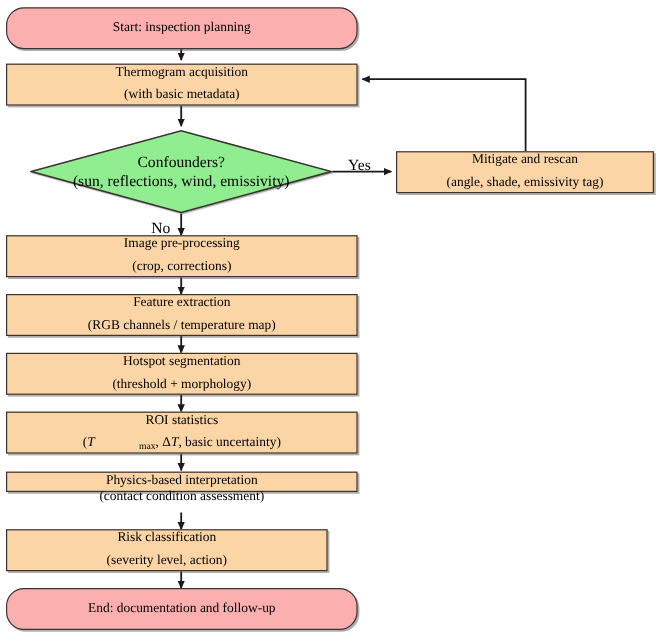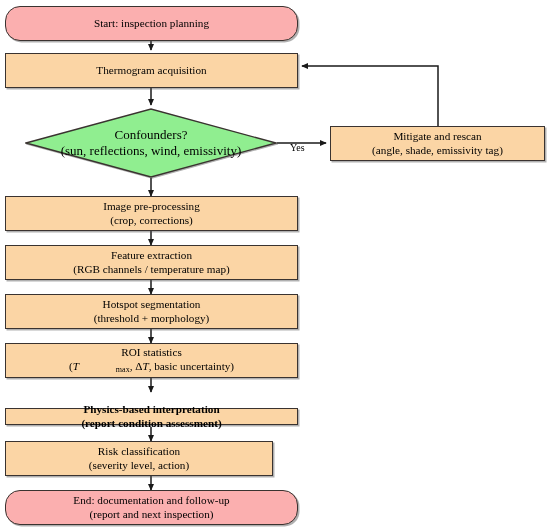--- a/index.html
+++ b/index.html
@@ -44,28 +44,28 @@
     box-shadow: 1.5px 1.5px 0 rgba(80,80,80,0.45);
   }
   .node .l1 { display: block; }
   .node .l2 { display: block; }
   .term {
     background: #FBAFAF;
     border-radius: 15px;
   }
   .proc {
     background: #FBD5A5;
+    justify-content: space-between;
   }
   .edge-label {
     position: absolute;
-    font-size: 10px;
+    font-size: 13px;
     color: #000;
     font-family: "Liberation Serif", "DejaVu Serif", serif;
     white-space: nowrap;
-    margin-top: 12px;
   }
   .diamond-wrap {
     position: absolute;
   }
   .diamond-text {
     position: absolute;
     left: 0;
     top: 0;
     width: 100%;
     height: 100%;
@@ -118,20 +118,21 @@
       <line x1="151" y1="476" x2="151" y2="490" marker-end="url(#ah)"></line>
     </g>
   </svg>
 
   <div class="node term" style="left:5px; top:6px; width:293px; height:35px;">
     <span class="l1">Start: inspection planning</span>
   </div>
 
   <div class="node proc" style="left:5px; top:53px; width:293px; height:35px;">
     <span class="l1">Thermogram acquisition</span>
+    <span class="l2">(with basic metadata)</span>
   </div>
 
   <div class="diamond-wrap" style="left:25px; top:108px; width:252px; height:70px;">
     <svg width="252" height="70" viewBox="0 0 252 70" xmlns="http://www.w3.org/2000/svg" style="display:block; filter: drop-shadow(1.5px 1.5px 0 rgba(80,80,80,0.45));">
       <polygon points="1,35 126,1 251,35 126,69" fill="#90EE90" stroke="#3a3330" stroke-width="1.3"></polygon>
     </svg>
     <div class="diamond-text">
       <span class="l1">Confounders?</span>
       <span class="l2">(sun, reflections, wind, emissivity)</span>
     </div>
@@ -161,28 +162,27 @@
     <span class="l2">(threshold + morphology)</span>
   </div>
 
   <div class="node proc" style="left:5px; top:343px; width:293px; height:35px;">
     <span class="l1">ROI statistics</span>
     <span class="l2">
       <span>(</span><span class="mvar">T</span><span class="msub">max</span><span>, Δ</span><span class="mvar">T</span><span>, basic uncertainty)</span>
     </span>
   </div>
 
-  <div class="node proc" style="left:5px; top:408px; width:293px; height:17px;font-weight:bold;">
+  <div class="node proc" style="left:5px; top:393px; width:293px; height:17px;">
     <span class="l1">Physics-based interpretation</span>
-    <span class="l2">(report condition assessment)</span>
+    <span class="l2">(contact condition assessment)</span>
   </div>
 
   <div class="node proc" style="left:5px; top:441px; width:268px; height:35px;">
     <span class="l1">Risk classification</span>
     <span class="l2">(severity level, action)</span>
   </div>
 
   <div class="node term" style="left:5px; top:490px; width:293px; height:35px;">
     <span class="l1">End: documentation and follow-up</span>
-    <span class="l2">(report and next inspection)</span>
   </div>
 
 </div>
 
 </body></html>

